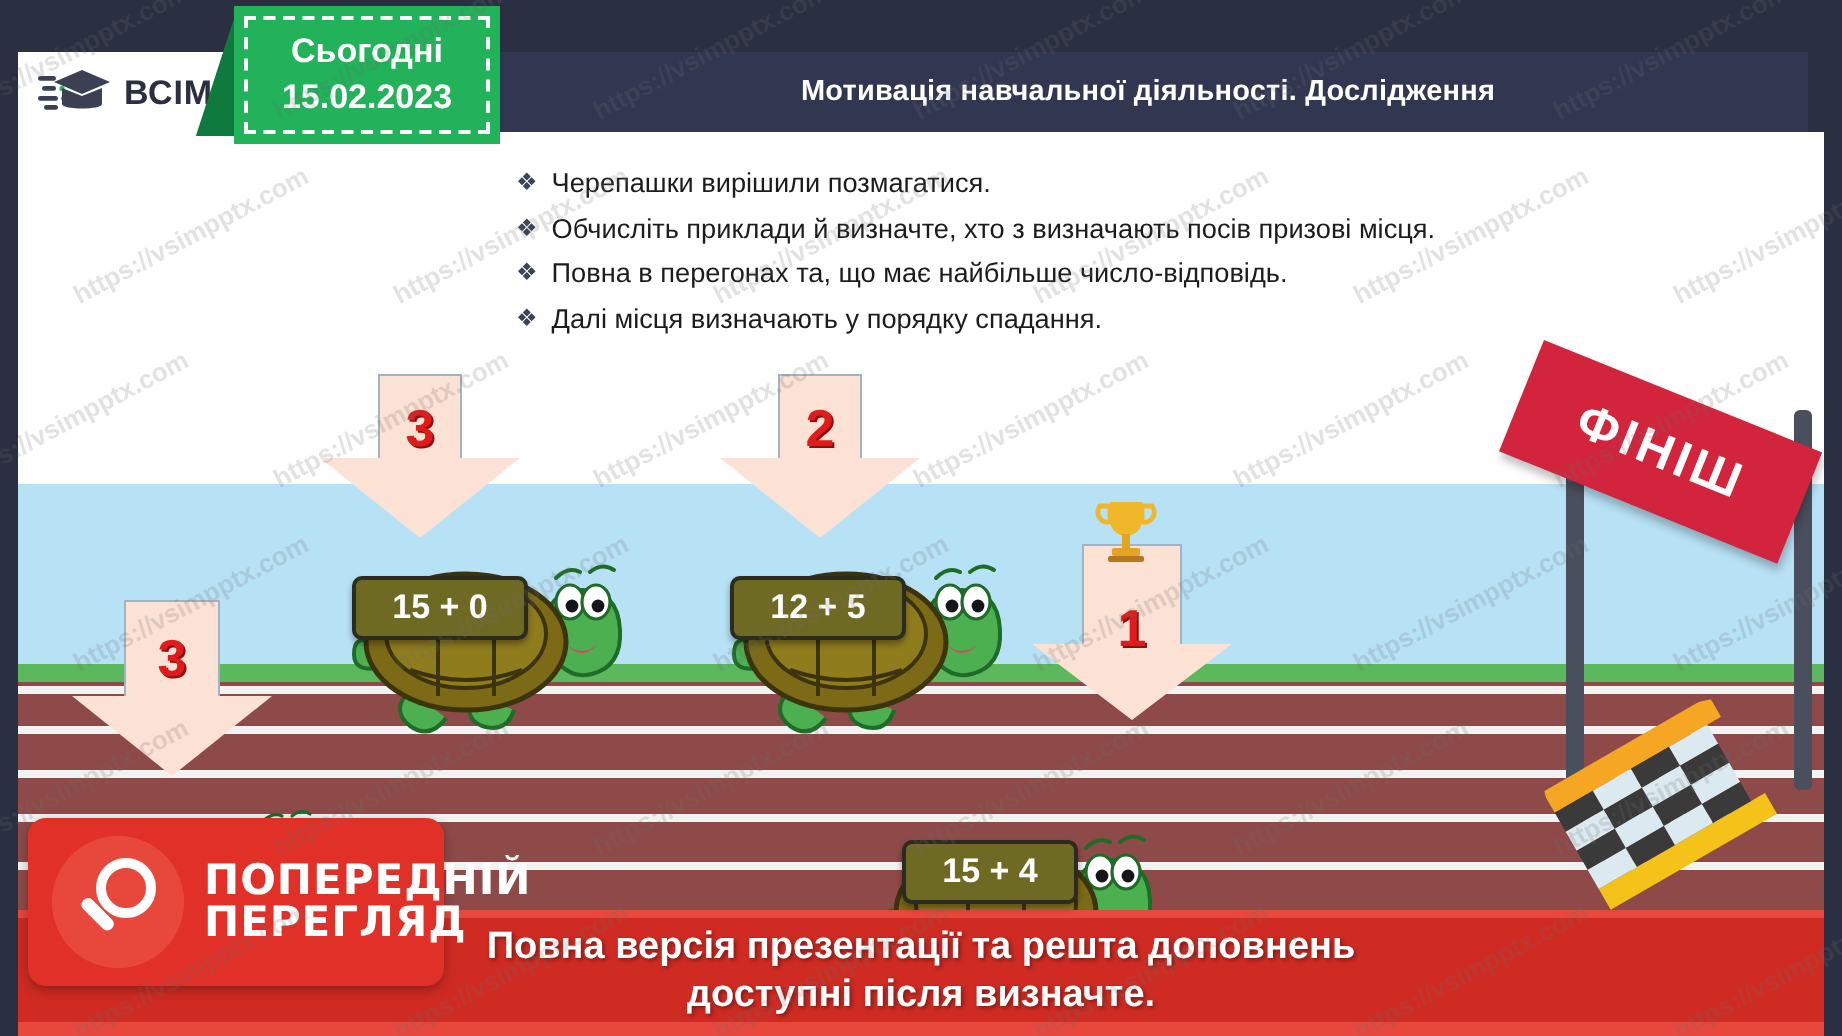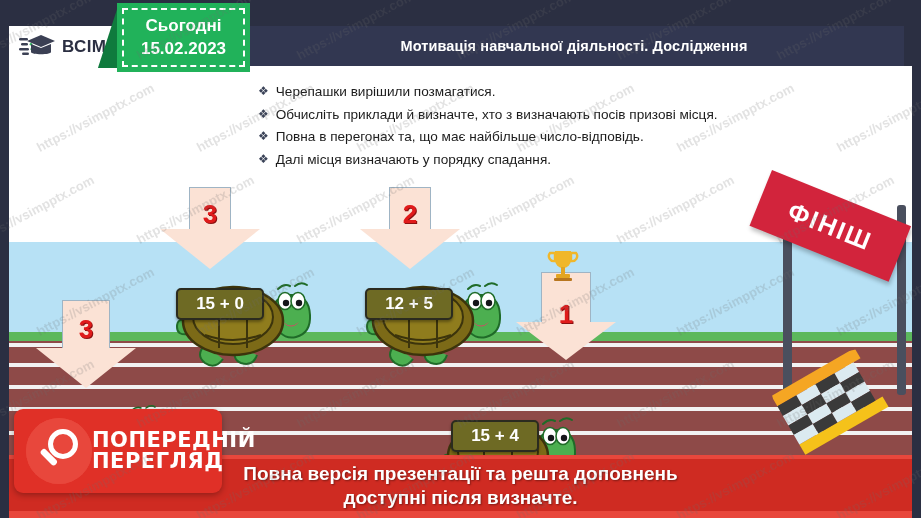--- a/index.html
+++ b/index.html
@@ -109,21 +109,21 @@
   
   .trophy{position:absolute;left:543px;top:248px;width:40px;height:34px;z-index:31;}
 
   
   .preview-badge{
     position:absolute;left:14px;top:409px;width:208px;height:84px;background:#e03027;border-radius:9px;
     z-index:60;display:flex;align-items:center;padding-left:12px;box-sizing:border-box;
     box-shadow:0 2px 6px rgba(0,0,0,.3);
   }
   .magnifier{width:66px;height:66px;border-radius:50%;background:#e8473c;flex:none;position:relative;}
-  .preview-txt{display:flex;flex-direction:column;line-height:1.02;}
+  .preview-txt{margin-left:10px;display:flex;flex-direction:column;line-height:1.02;}
   .preview-txt span{
     color:#ffffff;font-size:21px;font-weight:bold;letter-spacing:.5px;
     font-family:"DejaVu Sans",sans-serif;
   }
 
   
   .bottom-strip{position:absolute;left:9px;top:455px;width:903px;height:63px;background:#e8473c;z-index:50;}
   .bottom-strip2{position:absolute;left:9px;top:459px;width:903px;height:52px;background:#cf2b22;z-index:51;}
   .bottom-text{
     position:absolute;left:9px;top:458px;width:903px;height:55px;z-index:55;

